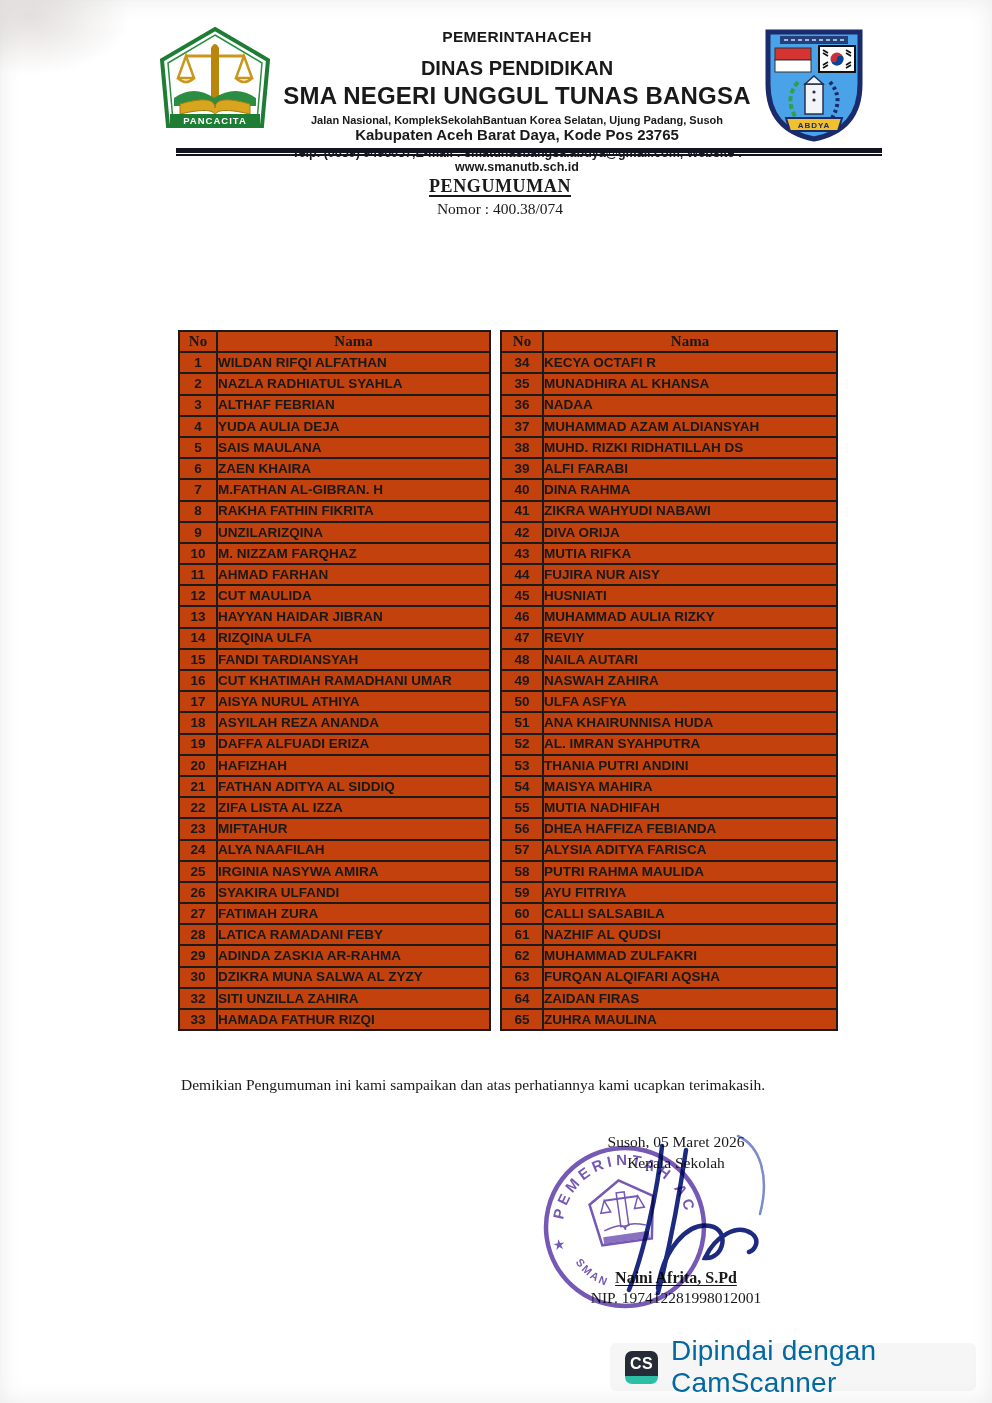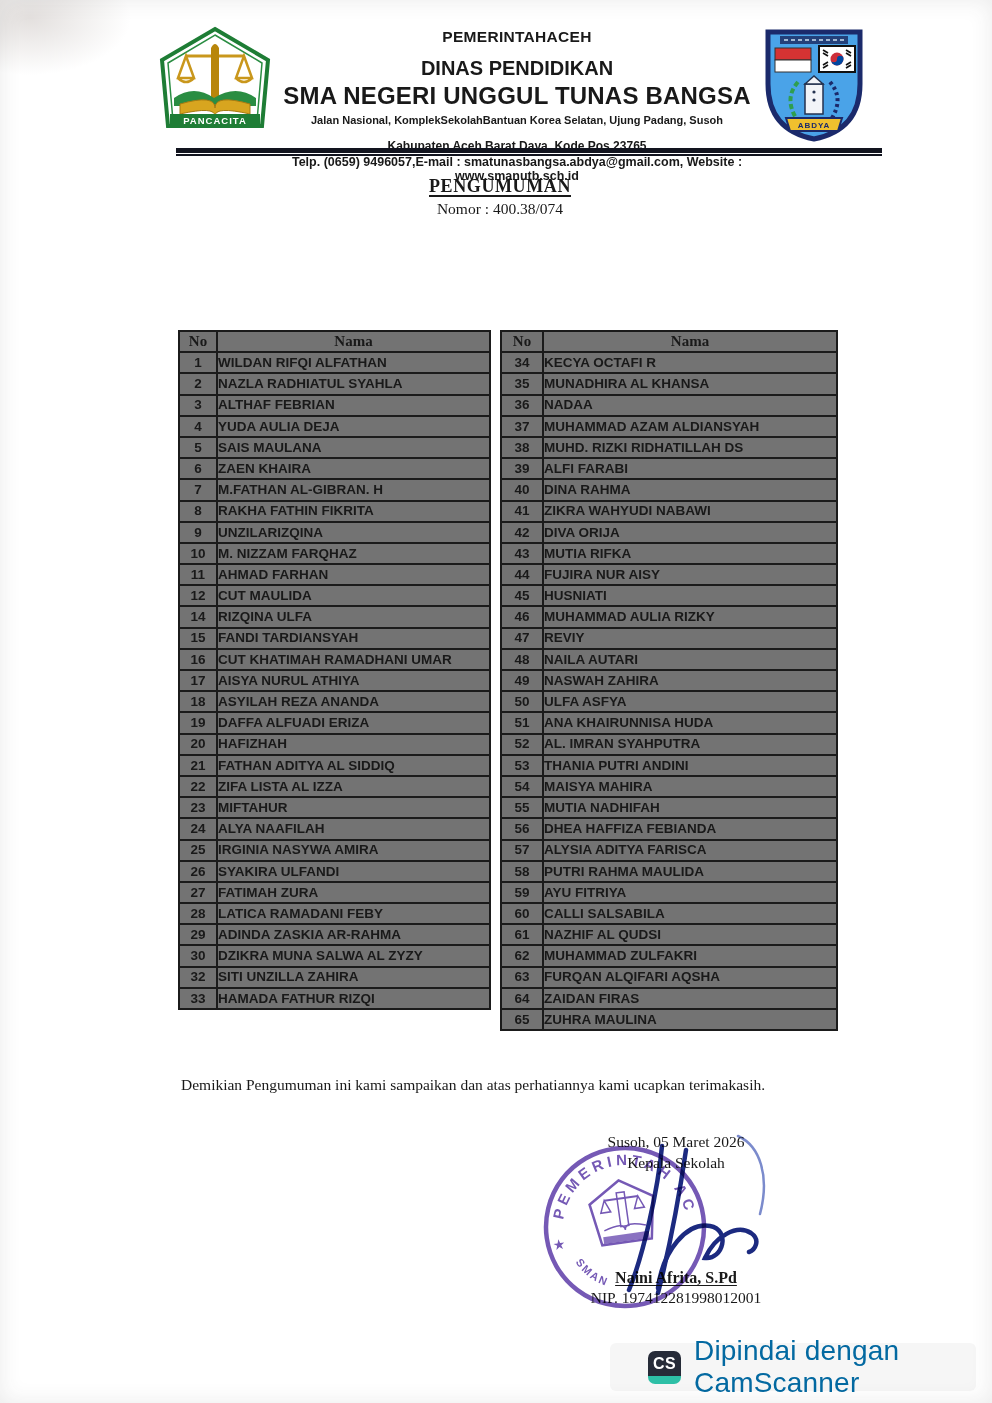--- a/index.html
+++ b/index.html
@@ -16,37 +16,37 @@
     background:radial-gradient(ellipse at 30px 18px,rgba(175,165,160,.35),rgba(175,165,160,0) 65%);
   }
 
   
   .letterhead{position:absolute;top:26px;left:156px;width:712px;display:flex;align-items:flex-start;}
   .lh-center{flex:1;text-align:center;font-family:"Liberation Sans",sans-serif;font-weight:700;line-height:1.12;padding-top:2px;}
   .lh-gov{font-size:15.5px;letter-spacing:.3px;}
   .lh-dept{font-size:20px;margin-top:12px;}
   .lh-school{font-size:24px;margin-top:3px;letter-spacing:.2px;}
   .lh-addr{font-size:11px;margin-top:4px;font-weight:700;}
-  .lh-addr2{font-size:12px;margin-top:14px;font-weight:700;}
+  .lh-addr2{font-size:15px;margin-top:1px;font-weight:700;}
   .lh-contact{font-size:12.5px;margin-top:2px;font-weight:700;}
   .rule-wrap{position:absolute;top:148px;left:176px;width:706px;}
   .rule-thick{height:4.5px;background:#12141f;}
   .rule-thin{height:2px;background:#12141f;margin-top:1.5px;}
 
   
   .title-block{position:absolute;top:176px;left:180px;width:640px;text-align:center;}
   .doc-title{font-size:18px;font-weight:700;letter-spacing:.6px;text-decoration:underline;text-underline-offset:3px;text-decoration-thickness:2px;}
   .doc-number{font-size:15.5px;margin-top:3px;}
 
   
   .body-par{position:absolute;top:243px;left:181px;width:670px;font-size:15.5px;line-height:1.47;text-align:justify;}
   .closing-par{position:absolute;top:1076px;left:181px;width:700px;font-size:15.5px;}
 
   
-  table.names{position:absolute;top:330px;border-collapse:collapse;table-layout:fixed;background:#737373;padding-left:44px;}
+  table.names{position:absolute;top:330px;border-collapse:collapse;table-layout:fixed;background:#c2410c;padding-left:44px;}
   table.names th,table.names td{border:2px solid #1b1b1b;height:19.2px;padding:0;vertical-align:middle;}
   table.names th{font-family:"Liberation Serif",serif;font-size:15px;font-weight:700;text-align:center;}
   table.names td{font-family:"Liberation Sans",sans-serif;font-size:13.5px;font-weight:700;line-height:1;}
   td.col-no{text-align:center;}
   td.col-name{text-align:left;padding-left:7px;}
   .tbl-left{left:178px;width:313px;}
   .tbl-right{left:500px;width:338px;}
 
   
   .sig-block{position:absolute;top:1133px;left:536px;width:280px;text-align:center;}
@@ -62,21 +62,21 @@
   
   .cs-bar{
     position:absolute;left:610px;top:1343px;width:366px;height:48px;
     background:#f6f6f6;border-radius:6px;display:flex;align-items:center;
     padding-left:15px;box-sizing:border-box;font-family:"Liberation Sans",sans-serif;
   }
   .cs-icon{
     width:33px;height:33px;border-radius:7px;flex:0 0 33px;
     background:linear-gradient(180deg,#262b38 0 76%,#2dbfa6 76% 100%);
     color:#fff;font-size:16px;font-weight:700;display:flex;align-items:center;justify-content:center;
-    padding-bottom:7px;box-sizing:border-box;letter-spacing:.5px;margin-left:23px;
+    padding-bottom:7px;box-sizing:border-box;letter-spacing:.5px;
   }
   .cs-text{margin-left:13px;color:#0369a1;font-size:28px;font-weight:500;letter-spacing:.2px;}
 </style>
 </head>
 <body>
 
 <div class="page">
   <div class="smudge"></div>
 
   <div class="letterhead">
@@ -209,20 +209,24 @@
           <td class="col-no">10</td>
           <td class="col-name">M. NIZZAM FARQHAZ</td>
         </tr>
         <tr>
           <td class="col-no">11</td>
           <td class="col-name">AHMAD FARHAN</td>
         </tr>
         <tr>
           <td class="col-no">12</td>
           <td class="col-name">CUT MAULIDA</td>
+        </tr>
+        <tr>
+          <td class="col-no">13</td>
+          <td class="col-name">HAYYAN HAIDAR JIBRAN</td>
         </tr>
         <tr>
           <td class="col-no">14</td>
           <td class="col-name">RIZQINA ULFA</td>
         </tr>
         <tr>
           <td class="col-no">15</td>
           <td class="col-name">FANDI TARDIANSYAH</td>
         </tr>
         <tr>

